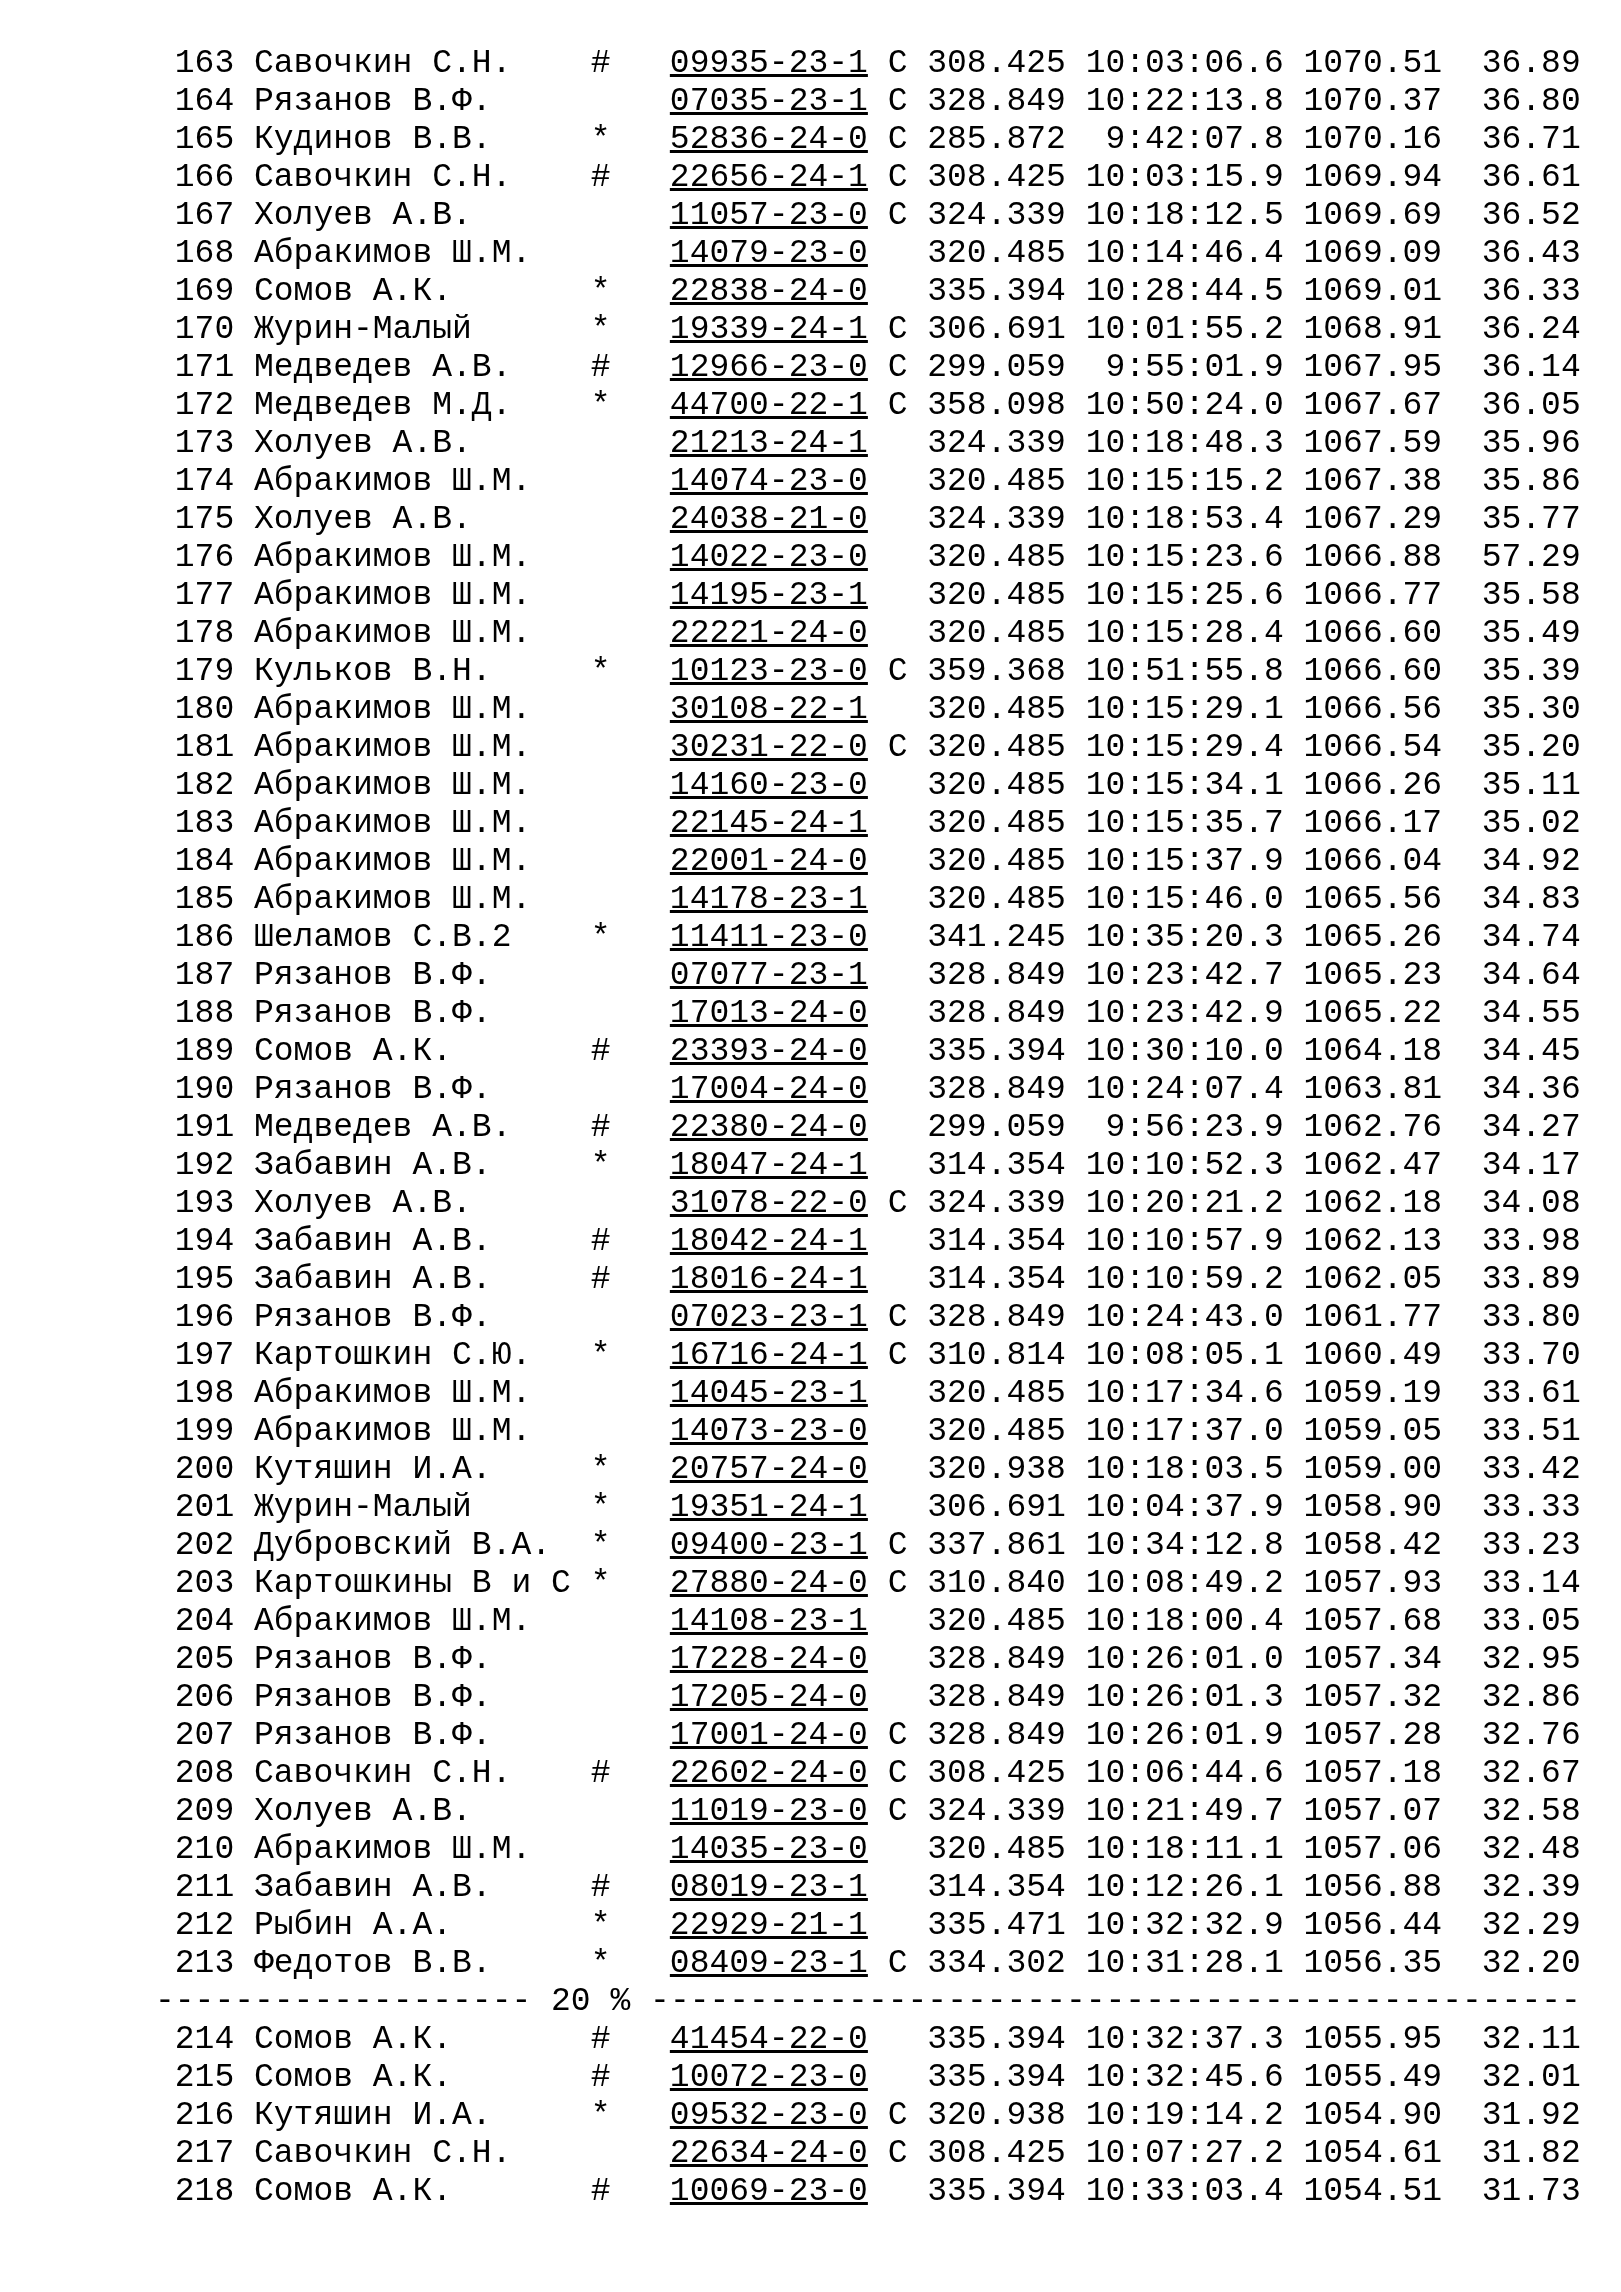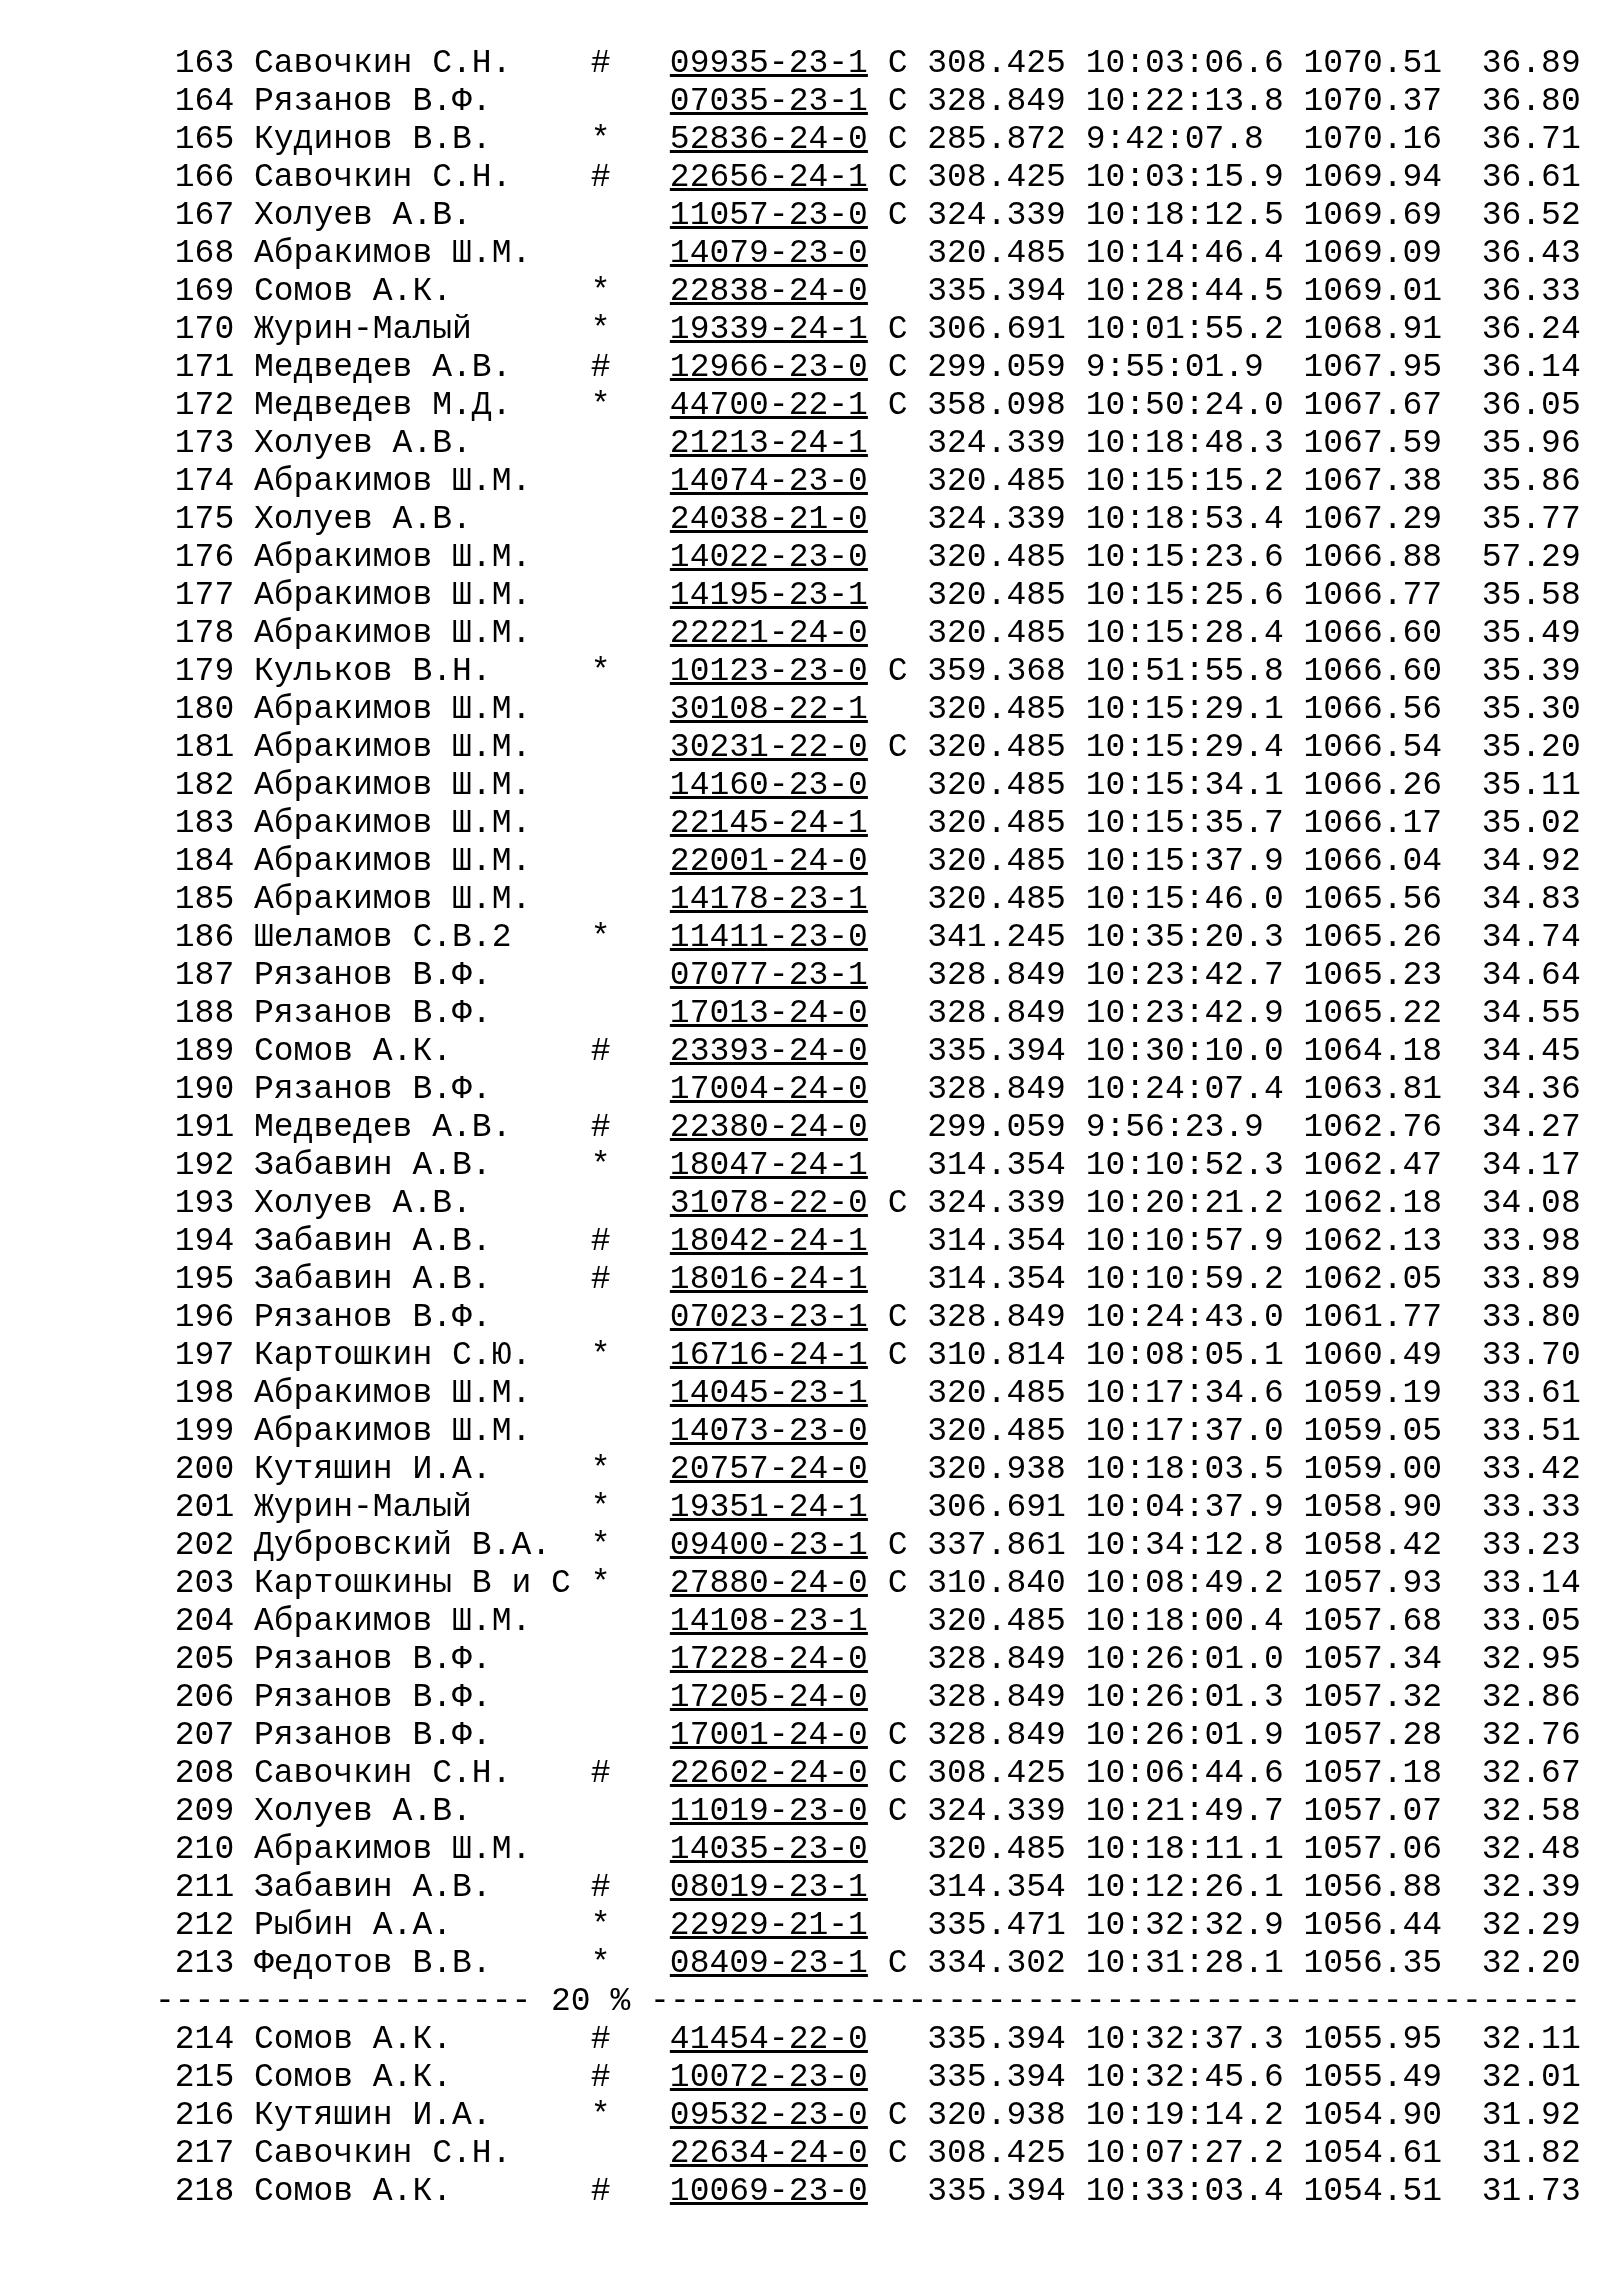--- a/index.html
+++ b/index.html
@@ -18,21 +18,21 @@
     left:155px;top:45px;
   }
   .row{height:38px;white-space:nowrap;}
   .row span{display:inline-block;vertical-align:top;white-space:pre;}
   .c-rank {width:4ch;text-align:right;}
   .c-name {width:17ch;margin-left:1ch;text-align:left;}
   .c-marker{width:1ch;text-align:left;}
   .c-ring {width:10ch;margin-left:3ch;text-decoration:underline;}
   .c-cflag{width:1ch;margin-left:1ch;}
   .c-dist {width:7ch;margin-left:1ch;text-align:center;}
-  .c-time {width:10ch;margin-left:1ch;}
+  .c-time {width:10ch;margin-left:1ch;text-align:right;}
   .c-speed{width:7ch;margin-left:1ch;text-align:right;}
   .c-coef {width:5ch;margin-left:2ch;text-align:left;}
   .separator{white-space:pre;}
 </style>
 </head>
 <body>
 
 <div class="page">
   <div class="table">
     <div id="block-top">

